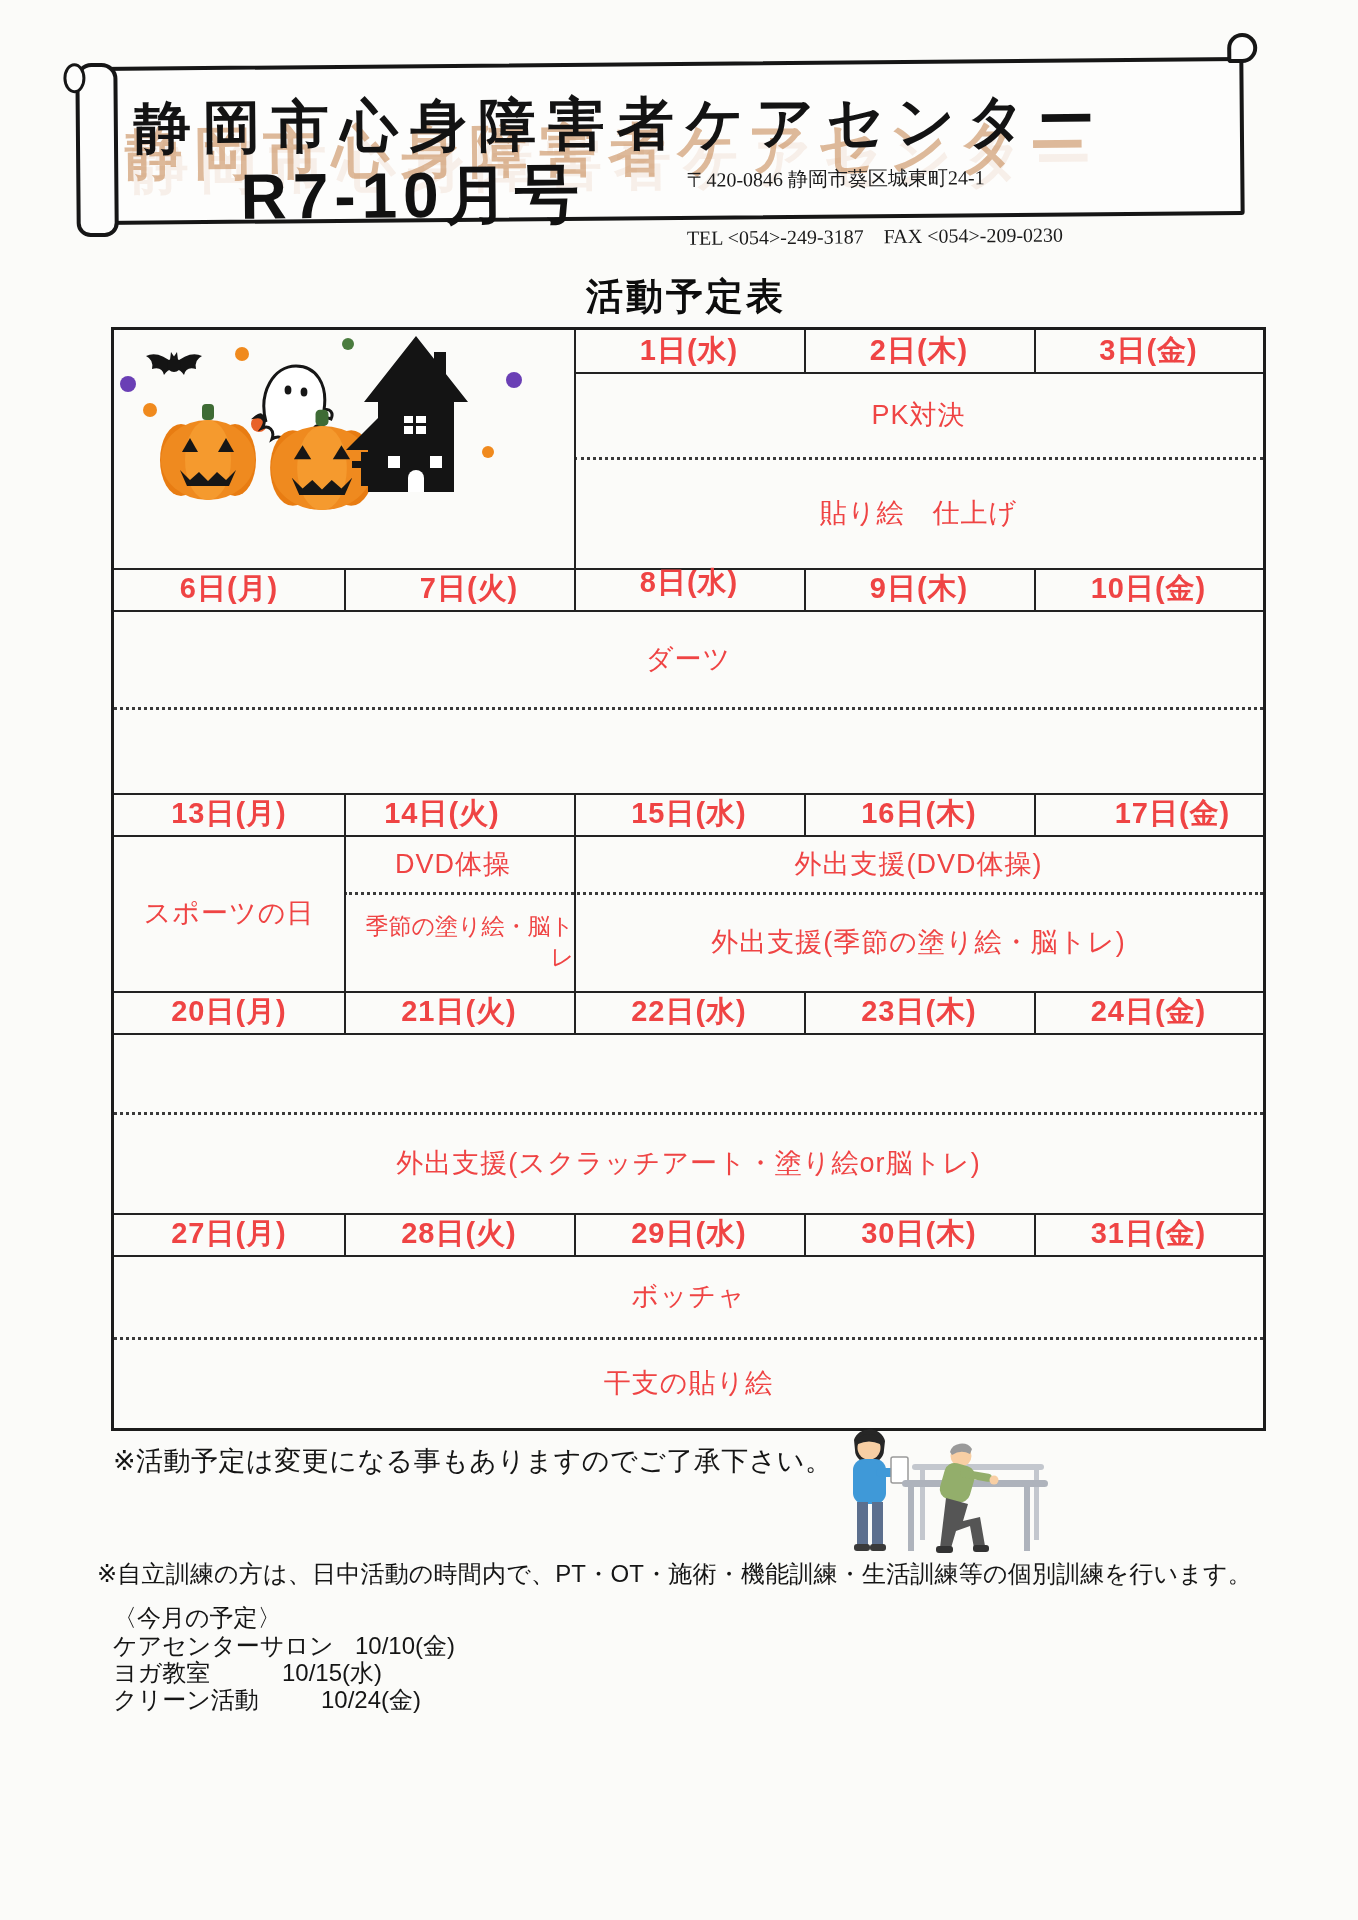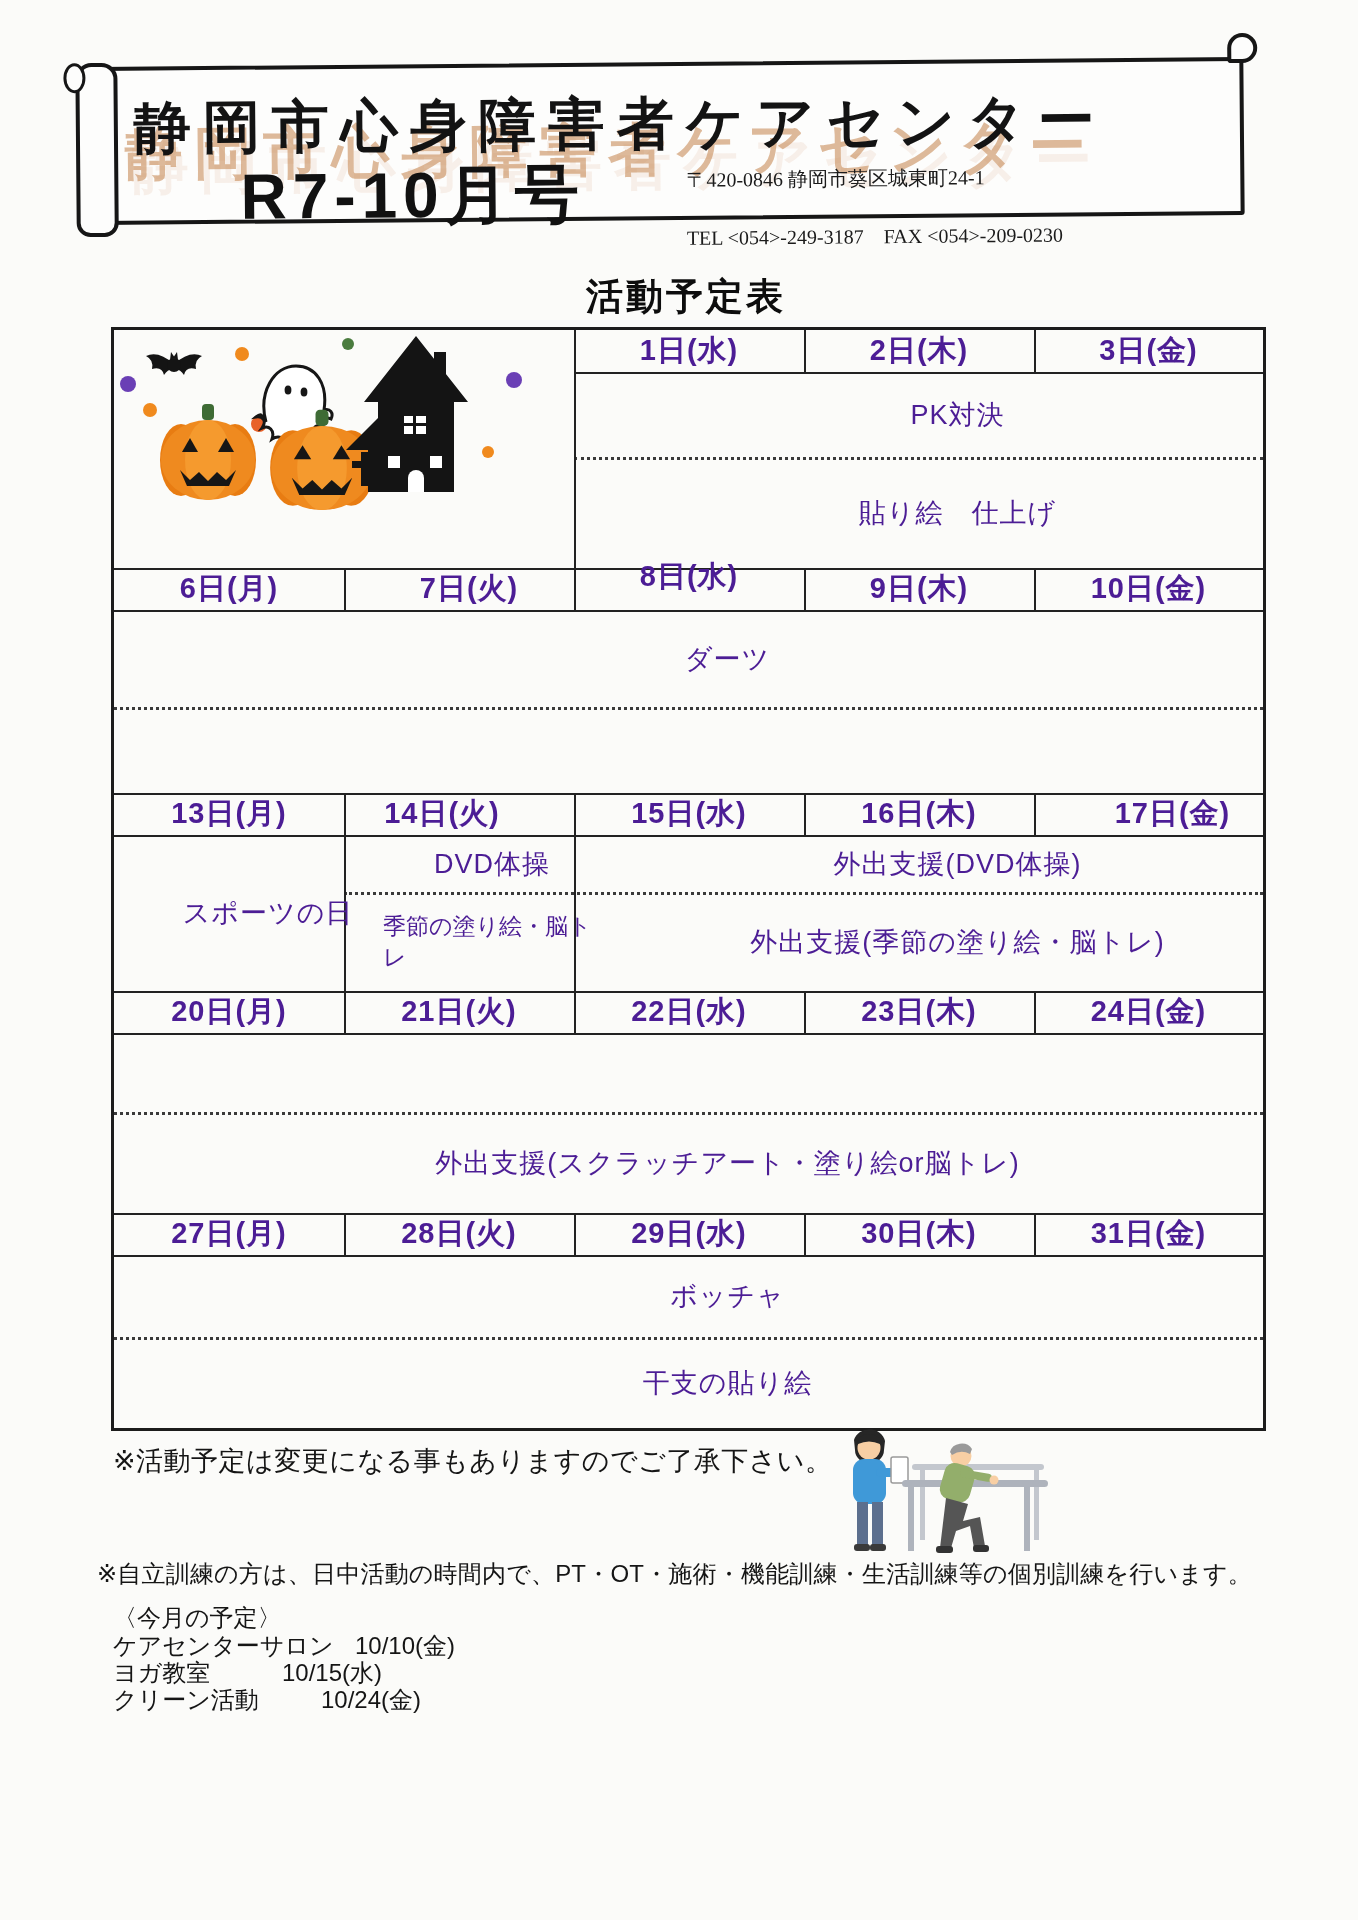--- a/index.html
+++ b/index.html
@@ -51,24 +51,24 @@
   .cal{
     position:absolute;left:111px;top:327px;width:1149px;height:1098px;
     border:3px solid #1c1c1c;background:transparent;box-sizing:content-box;
   }
   .hl,.vl{position:absolute;background:#222;}
   .hl{height:2px;}
   .vl{width:2px;}
   .dl{position:absolute;height:0;border-top:3px dotted #3a3a3a;}
   .cell{
     position:absolute;display:flex;align-items:center;justify-content:center;
-    text-align:left;color:#4c1d95;
+    text-align:right;color:#ef4444;
   }
   .hdr{font-size:29px;font-weight:bold;letter-spacing:1px;}
-  .act{font-size:27px;letter-spacing:1px;margin-left:39px;}
+  .act{font-size:27px;letter-spacing:1px;}
   .act-sm{font-size:23px;letter-spacing:0;}
   
   .note1{position:absolute;left:113px;top:1443px;font-size:27px;font-weight:500;letter-spacing:0.5px;}
   .note2{position:absolute;left:97px;top:1558px;width:1190px;font-size:24px;font-weight:500;letter-spacing:0.2px;}
   .plan{position:absolute;left:113px;top:1602px;font-size:24px;font-weight:500;}
   .plan-line{position:relative;height:27px;margin-bottom:0;}
   .plan-head{height:28px;}
   .plan-date{position:absolute;top:0;}
   .clip1{position:absolute;left:116px;top:332px;}
   .clip2{position:absolute;left:828px;top:1424px;}
@@ -128,21 +128,21 @@
   <div class="vl" style="left:920px;top:883px;height:42px"></div>
 
   <div class="cell hdr" style="left:460px;top:0;width:230px;height:42px">1日(水)</div>
   <div class="cell hdr" style="left:690px;top:0;width:230px;height:42px">2日(木)</div>
   <div class="cell hdr" style="left:920px;top:0;width:229px;height:42px">3日(金)</div>
   <div class="cell act" style="left:460px;top:42px;width:689px;height:85px">PK対決</div>
   <div class="cell act" style="left:460px;top:127px;width:689px;height:111px">貼り絵　仕上げ</div>
 
   <div class="cell hdr" style="left:0;top:238px;width:230px;height:42px">6日(月)</div>
   <div class="cell hdr" style="left:230px;top:238px;width:250px;height:42px">7日(火)</div>
-  <div class="cell hdr" style="left:460px;top:226px;width:230px;height:42px">8日(水)</div>
+  <div class="cell hdr" style="left:460px;top:232px;width:230px;height:42px">8日(水)</div>
   <div class="cell hdr" style="left:690px;top:238px;width:230px;height:42px">9日(木)</div>
   <div class="cell hdr" style="left:920px;top:238px;width:229px;height:42px">10日(金)</div>
   <div class="cell act" style="left:0;top:280px;width:1149px;height:97px">ダーツ</div>
 
   <div class="cell hdr" style="left:0;top:463px;width:230px;height:42px">13日(月)</div>
   <div class="cell hdr" style="left:232px;top:463px;width:192px;height:42px">14日(火)</div>
   <div class="cell hdr" style="left:460px;top:463px;width:230px;height:42px">15日(水)</div>
   <div class="cell hdr" style="left:690px;top:463px;width:230px;height:42px">16日(木)</div>
   <div class="cell hdr" style="left:920px;top:463px;width:277px;height:42px">17日(金)</div>
   <div class="cell act" style="left:0;top:505px;width:230px;height:156px">スポーツの日</div>

